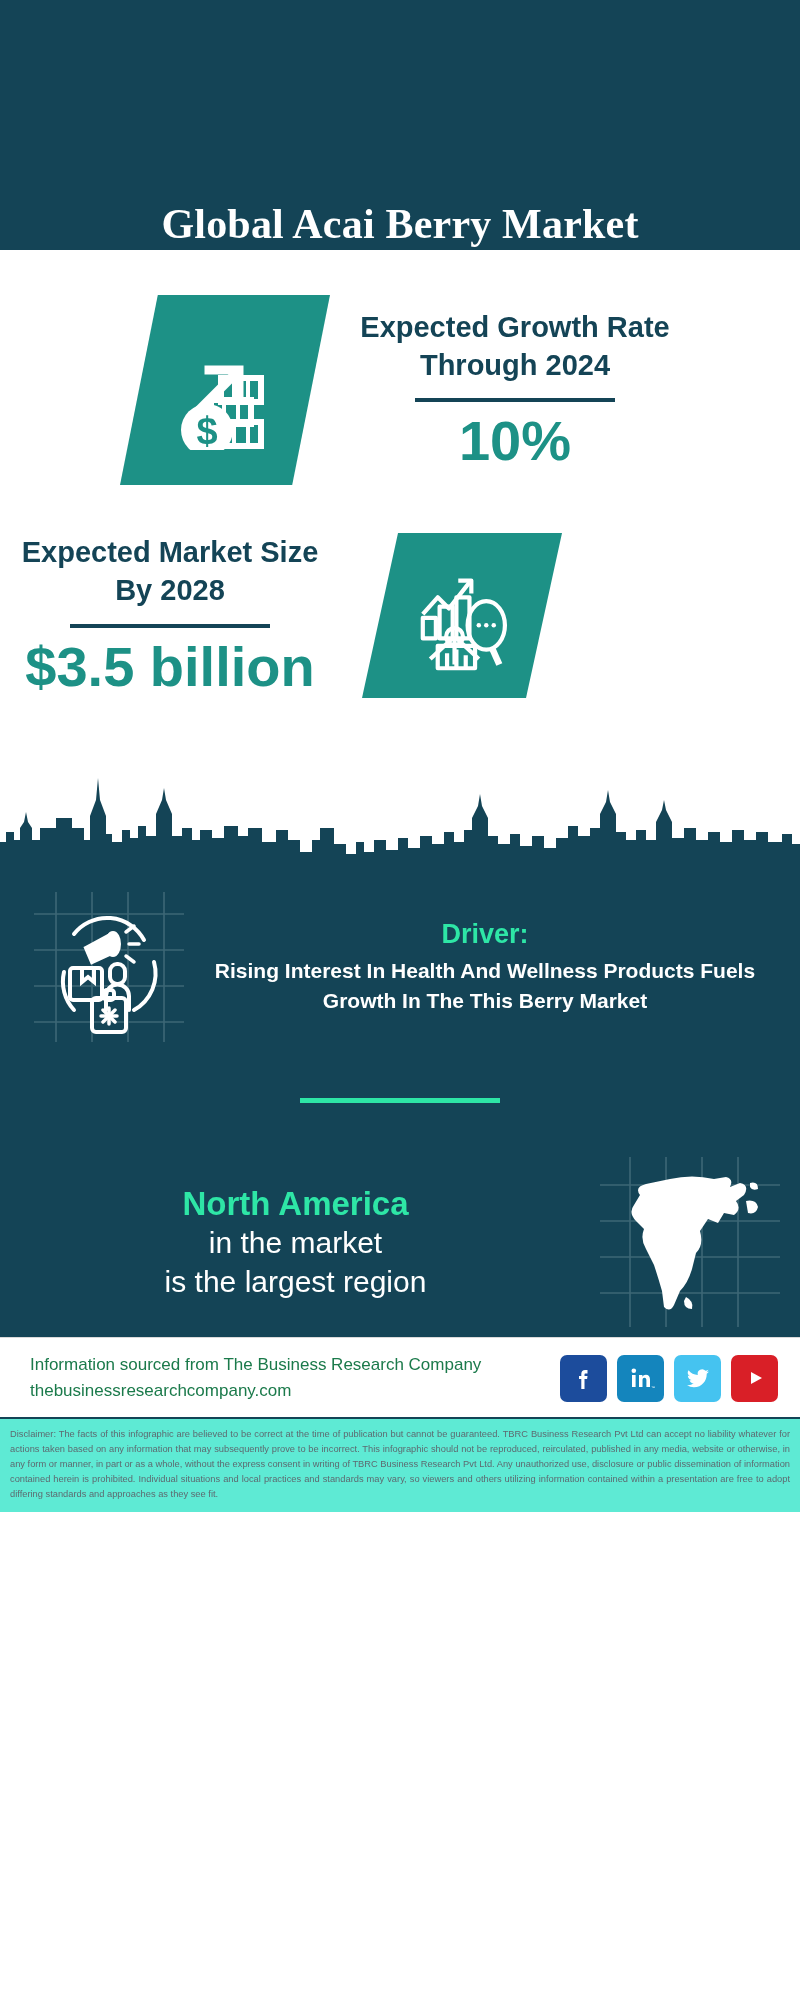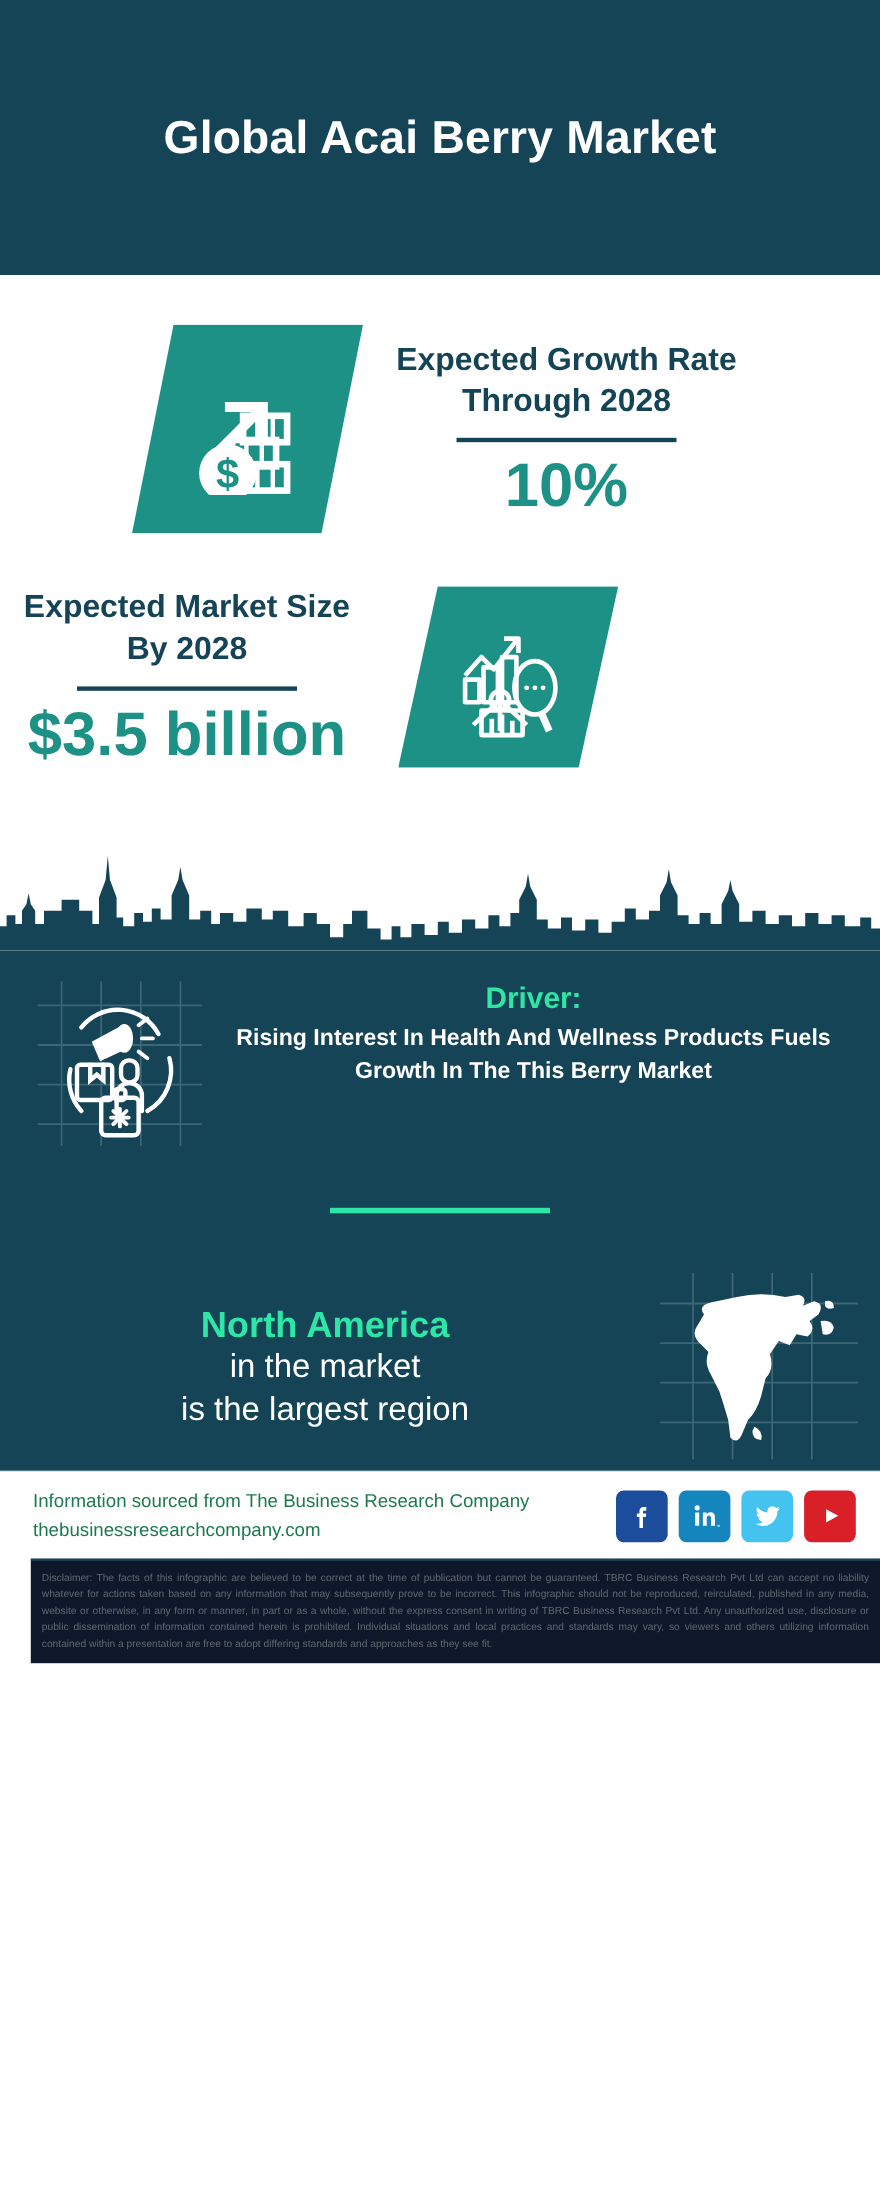--- a/index.html
+++ b/index.html
@@ -9,21 +9,21 @@
     background:#ffffff;
     width:800px;
     height:2000px;
     position:relative;
     overflow:hidden;
   }
   
   .header {
     width:800px; height:250px;
     background:#144456;
-    display:flex; align-items:center; justify-content:center;
+    display:flex; align-items:flex-end; justify-content:center;font-family:Liberation Serif, serif;
   }
   .header-title {
     color:#ffffff;
     font-size:42px;
     font-weight:bold;
     line-height:1.22;
     text-align:center;
     letter-spacing:0.2px;
     max-width:560px;
   }
@@ -70,21 +70,21 @@
     background:#ffffff;
   }
   .skyline-wrap svg { display:block; width:800px; height:120px; }
 
   
   .dark {
     background:#144456; width:800px; padding-bottom:10px;
     position:relative;
   }
   .driver-row {
-    display:flex; padding:28px 22px 0 34px; gap:14px;
+    display:flex; align-items:center; padding:28px 22px 0 34px; gap:14px;
   }
   .driver-icon-box { flex:0 0 150px; height:150px; position:relative; }
   .driver-text { flex:1; text-align:center; padding-right:6px; }
   .driver-title {
     color:#2EE6A6; font-size:27px; font-weight:bold; margin-bottom:6px;
   }
   .driver-body {
     color:#ffffff; font-size:21px; font-weight:bold; line-height:1.42;
   }
   .mint-divider {
@@ -122,22 +122,21 @@
   .soc-li { background:#1485BD; }
   .soc-tw { background:#45C3F0; }
   .soc-yt { background:#D91F27; }
   .disclaimer {
     border-top:2px solid #144456;
     padding:8px 10px 10px 10px;
     color:#5d6a70;
     font-size:9.3px;
     line-height:1.62;
     text-align:justify;
-    background:#0f172a;
-    margin-left:28px;
+    background:#5eead4;
   }
 </style>
 </head>
 <body>
 
 <div class="header">
   <div class="header-title">Global Acai Berry Market</div>
 </div>
 
 <div class="white-body">
@@ -157,21 +156,21 @@
         <line x1="73" y1="70" x2="73" y2="94" stroke="#ffffff" stroke-width="4"></line>
         <rect x="56" y="92" width="40" height="24" fill="none" stroke="#ffffff" stroke-width="6"></rect>
         <line x1="69" y1="92" x2="69" y2="116" stroke="#ffffff" stroke-width="4"></line>
         <line x1="83" y1="92" x2="83" y2="116" stroke="#ffffff" stroke-width="4"></line>
 
         <circle cx="42" cy="100" r="26" fill="#ffffff"></circle>
         <text x="42" y="114" font-size="38" font-weight="bold" fill="#1D9186" text-anchor="middle" font-family="Liberation Sans, sans-serif">$</text>
       </svg>
     </div>
     <div class="txtcol">
-      <div class="stat-label">Expected Growth Rate Through 2028</div>
+      <div class="stat-label">Expected Growth Rate Through 2024</div>
       <div class="divider-dark"></div>
       <div class="stat-value">10%</div>
     </div>
   </div>
 
   <div class="stat2">
     <div class="txtcol">
       <div class="stat-label">Expected Market Size By 2028</div>
       <div class="divider-dark"></div>
       <div class="stat-value">$3.5 billion</div>

